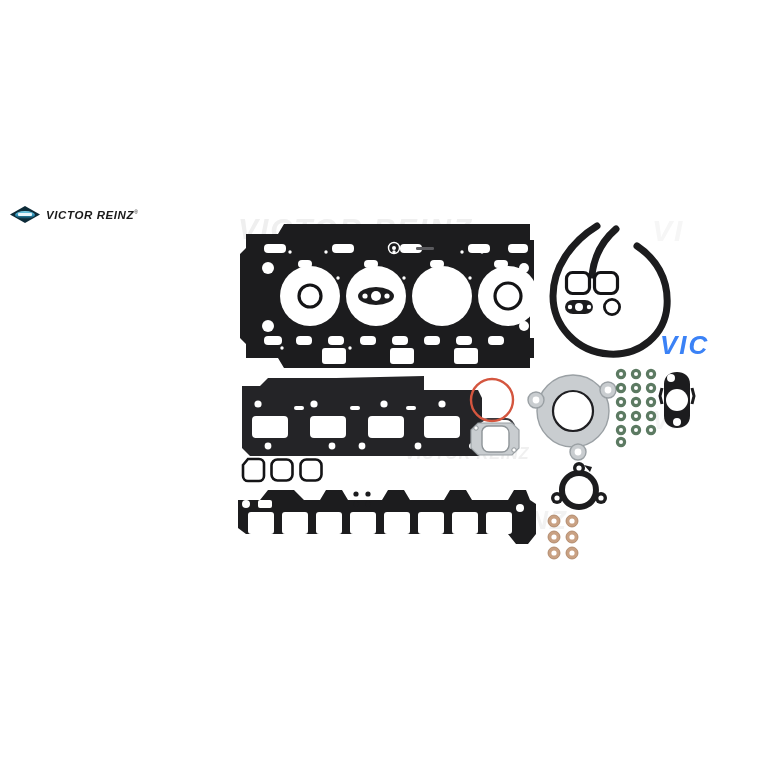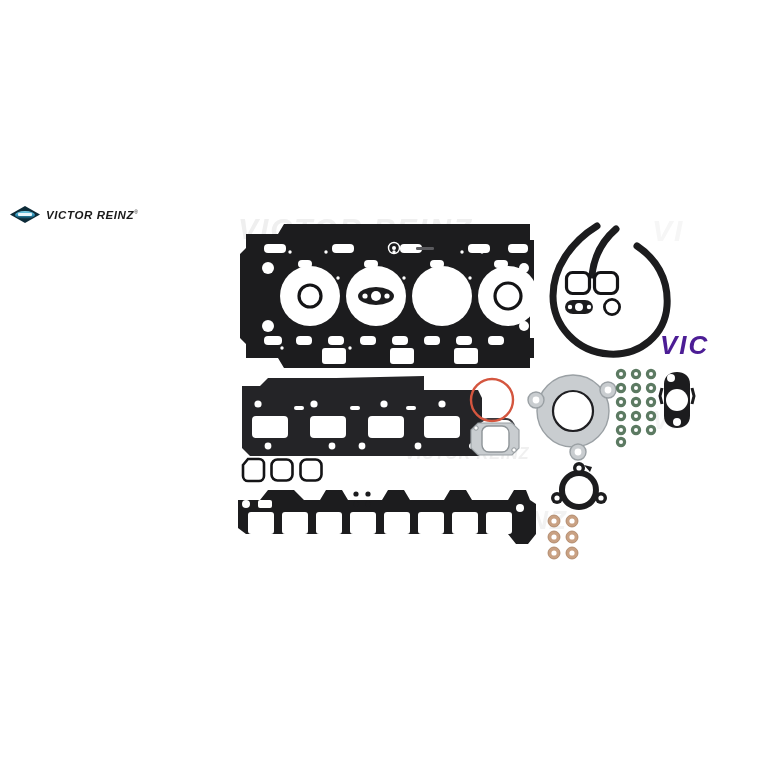--- a/index.html
+++ b/index.html
@@ -21,21 +21,21 @@
   .brand-tm{font-size:5px;vertical-align:super;font-style:normal;font-weight:normal;}
 
   
   .wm{position:absolute;color:#efefef;font-weight:bold;font-style:italic;
       letter-spacing:2px;user-select:none;pointer-events:none;white-space:nowrap;}
   .wm1{left:238px;top:212px;font-size:30px;}
   .wm2{left:652px;top:214px;font-size:30px;color:#f6f6f6;}
   .wm3{left:240px;top:405px;font-size:26px;color:#f2f2f2;}
   .wm4{left:652px;top:405px;font-size:26px;color:#f4f4f4;}
   .wm5{left:480px;top:505px;font-size:26px;color:#f2f2f2;}
-  .wm6{left:660px;top:330px;font-size:26px;color:#4c1d95;}
+  .wm6{left:660px;top:330px;font-size:26px;color:#3b82f6;}
   .wm7{left:405px;top:445px;font-size:16px;color:#f0f0f0;letter-spacing:1px;}
 
   
   .part{position:absolute;}
   svg{display:block;overflow:visible;}
 </style>
 </head>
 <body>
 
 <div id="stage">

